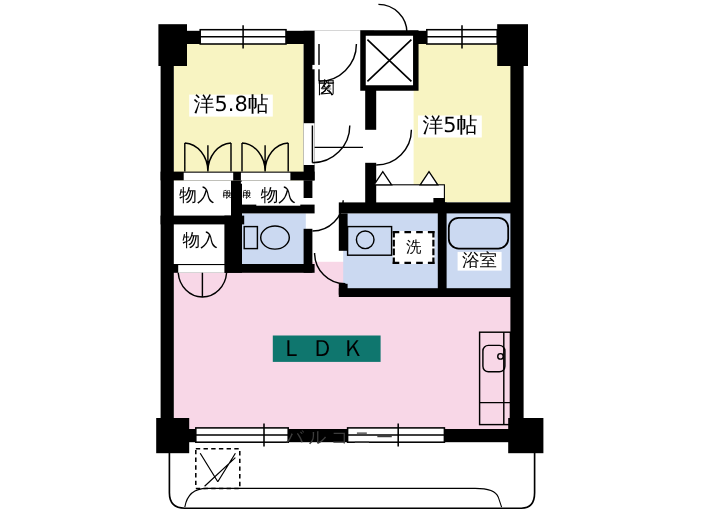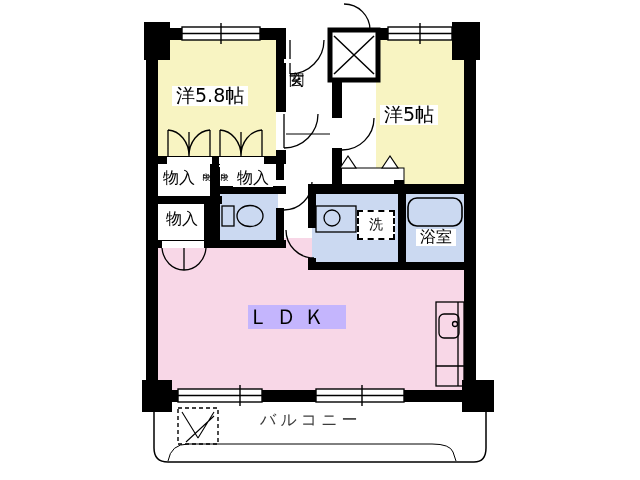--- a/index.html
+++ b/index.html
@@ -8,24 +8,24 @@
   #plan-svg{position:absolute;left:0;top:0;}
   .tag{position:absolute;background:#ffffff;color:#000;white-space:nowrap;
        padding:0 4px;line-height:1.05;}
   .vert{writing-mode:vertical-rl;text-orientation:upright;}
   .tiny{font-size:8px;padding:1px 0;}
   .room-lg{font-size:19px;}
   .room-md{font-size:16px;}
   .laundry-box{position:absolute;left:357px;top:210px;width:34px;height:26px;
        border:2px dashed #000;background:#fff;display:flex;align-items:center;
        justify-content:center;font-size:14px;}
-  .ldk-box{position:absolute;left:248px;top:305px;width:98px;background:#c4b5fd;
-       text-align:left;font-size:21px;line-height:1.15;}
+  .ldk-box{position:absolute;left:248px;top:305px;width:98px;background:#0f766e;
+       text-align:center;font-size:21px;line-height:1.15;}
   .ldk-box .l1{letter-spacing:7px;}
-  .balcony-tag{position:absolute;left:260px;top:410px;font-size:16px;
+  .balcony-tag{position:absolute;left:260px;top:388px;font-size:16px;
        letter-spacing:4px;color:#3c3c3c;background:transparent;}
 </style>
 </head>
 <body>
 
 <div id="stage">
 
   <svg id="plan-svg" width="640" height="480" viewBox="0 0 640 480">
 
     <rect x="158" y="238" width="308" height="154" fill="#F8D7E7"></rect>

